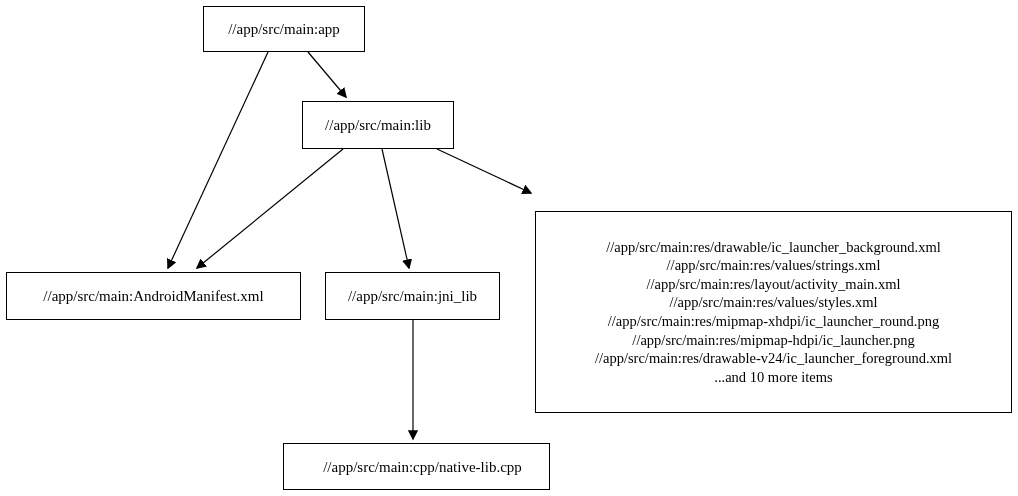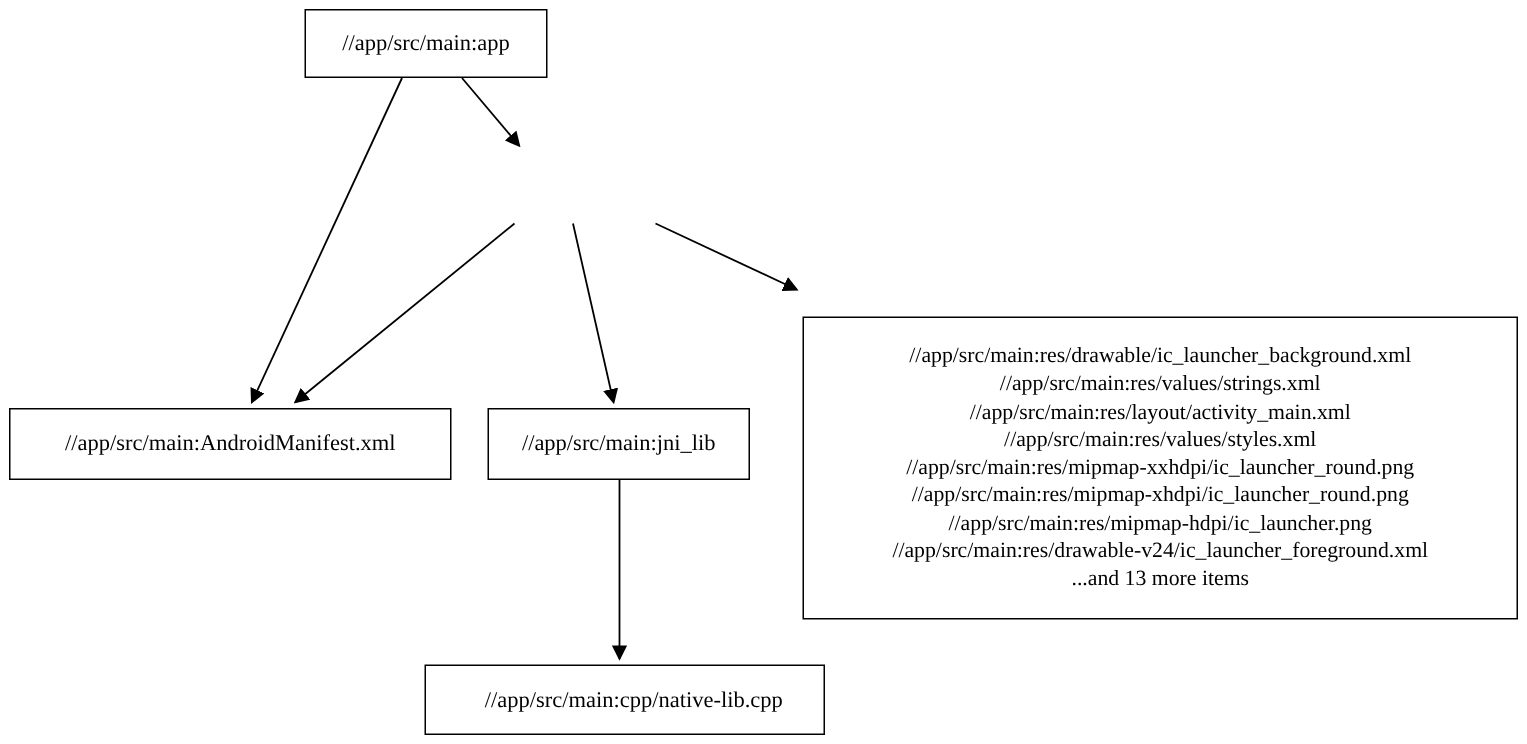--- a/index.html
+++ b/index.html
@@ -62,32 +62,32 @@
     <line x1="308" y1="52" x2="346" y2="97" stroke="#000000" stroke-width="1.2" marker-end="url(#arrow)"></line>
     <line x1="268" y1="52" x2="168" y2="268" stroke="#000000" stroke-width="1.2" marker-end="url(#arrow)"></line>
     <line x1="343" y1="149" x2="197" y2="268" stroke="#000000" stroke-width="1.2" marker-end="url(#arrow)"></line>
     <line x1="382" y1="149" x2="409" y2="268" stroke="#000000" stroke-width="1.2" marker-end="url(#arrow)"></line>
     <line x1="437" y1="149" x2="531" y2="193" stroke="#000000" stroke-width="1.2" marker-end="url(#arrow)"></line>
     <line x1="413" y1="320" x2="413" y2="439" stroke="#000000" stroke-width="1.2" marker-end="url(#arrow)"></line>
   </svg>
 
   <div class="node" style="left:203px; top:6px; width:162px; height:46px;">//app/src/main:app</div>
 
+  <div class="node" style="left:302px; top:101px; width:152px; height:48px;">//app/src/main:lib</div>
 
   <div class="node" style="left:6px; top:272px; width:295px; height:48px;">//app/src/main:AndroidManifest.xml</div>
 
   <div class="node" style="left:325px; top:272px; width:175px; height:48px;text-align:right;">//app/src/main:jni_lib</div>
 
   <div class="node multiline" style="left:535px; top:211px; width:477px; height:202px;">
     <span>//app/src/main:res/drawable/ic_launcher_background.xml</span>
     <span>//app/src/main:res/values/strings.xml</span>
     <span>//app/src/main:res/layout/activity_main.xml</span>
     <span>//app/src/main:res/values/styles.xml</span>
-    <span>//app/src/main:res/mipmap-xxhdpi/ic_launcher_round.png</span>
     <span>//app/src/main:res/mipmap-xhdpi/ic_launcher_round.png</span>
     <span>//app/src/main:res/mipmap-hdpi/ic_launcher.png</span>
     <span>//app/src/main:res/drawable-v24/ic_launcher_foreground.xml</span>
-    <span>...and 13 more items</span>
+    <span>...and 10 more items</span>
   </div>
 
   <div class="node" style="left:283px; top:443px; width:267px; height:47px;padding-left:12px;">//app/src/main:cpp/native-lib.cpp</div>
 
 </div>
 
 </body></html>

